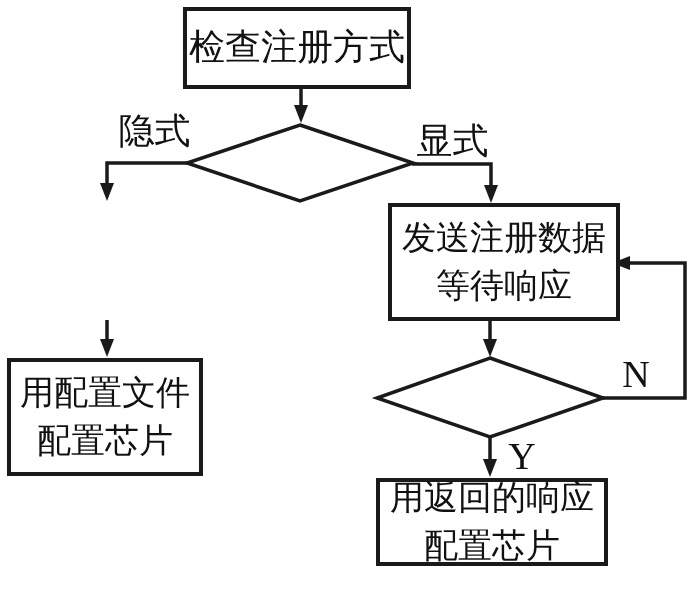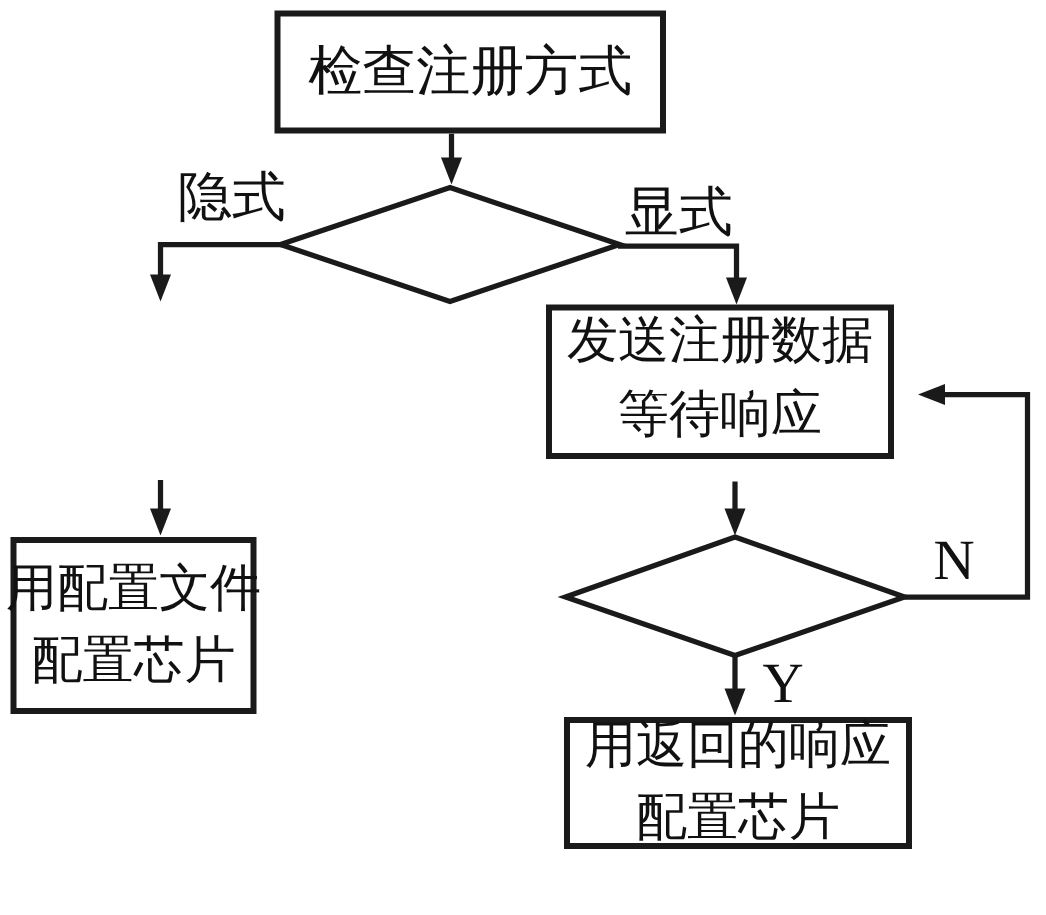--- a/index.html
+++ b/index.html
@@ -95,31 +95,31 @@
     <line class="wire" x1="490" y1="321" x2="490" y2="342"></line>
     <polygon class="arrowhead" points="490,357 483,339 497,339"></polygon>
 
     <line class="wire" x1="490" y1="437" x2="490" y2="462"></line>
     <polygon class="arrowhead" points="490,477 483,459 497,459"></polygon>
 
     <polyline class="wire" points="603,398 685,398 685,263 628,263"></polyline>
     <polygon class="arrowhead" points="612,263 630,256 630,270"></polygon>
   </svg>
 
-  <div class="node-box fs-36" style="left:183px; top:7px; width:261px; height:82px;">
+  <div class="node-box fs-36" style="left:183px; top:7px; width:228px; height:82px;">
     <div class="node-text">检查注册方式</div>
   </div>
 
 
-  <div class="node-box fs-34" style="left:7px; top:358px; width:164px; height:118px;">
+  <div class="node-box fs-34" style="left:7px; top:358px; width:196px; height:118px;">
     <div class="node-text">用配置文件</div>
     <div class="node-text">配置芯片</div>
   </div>
 
-  <div class="node-box fs-34" style="left:364px; top:203px; width:232px; height:103px;font-family:Liberation Mono, monospace;">
+  <div class="node-box fs-34" style="left:388px; top:203px; width:232px; height:118px;">
     <div class="node-text">发送注册数据</div>
     <div class="node-text">等待响应</div>
   </div>
 
   <div class="node-box fs-34" style="left:376px; top:478px; width:232px; height:88px;">
     <div class="node-text">用返回的响应</div>
     <div class="node-text">配置芯片</div>
   </div>
 
 

